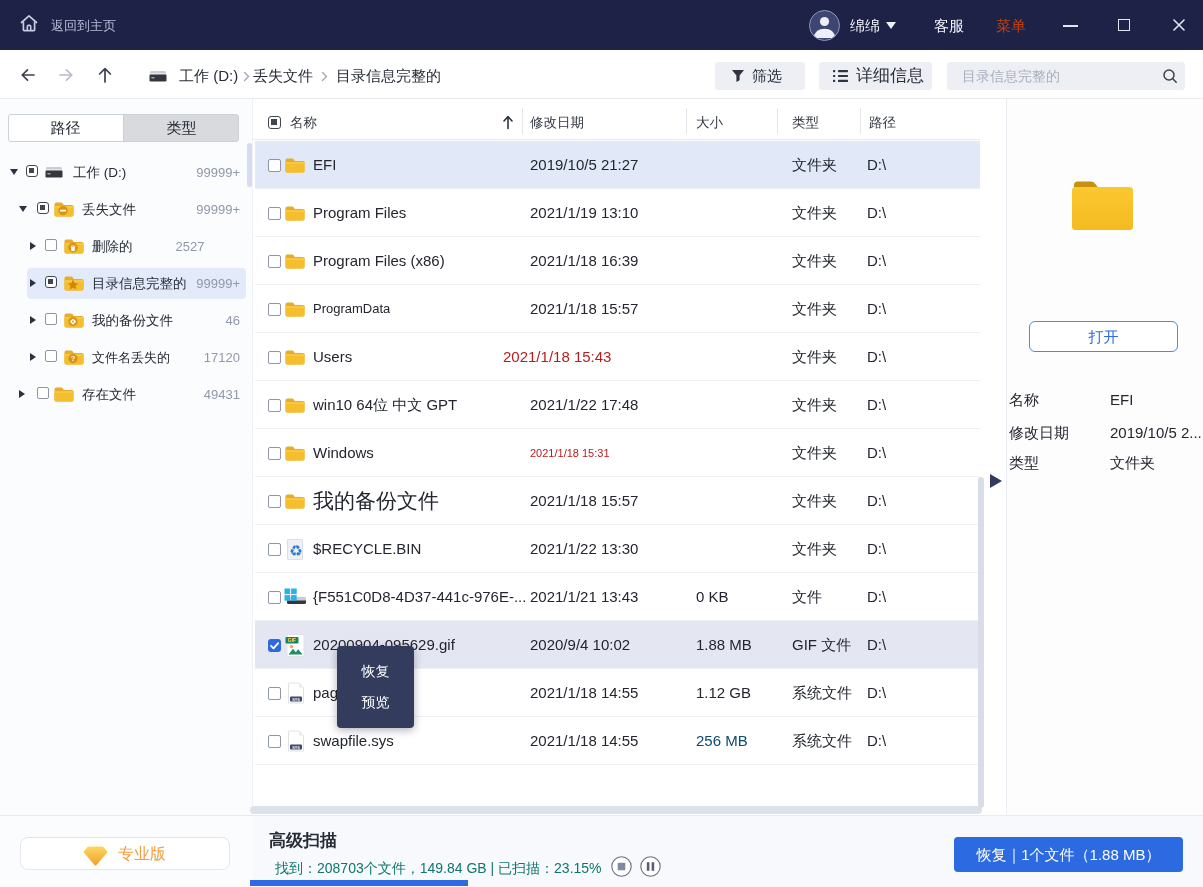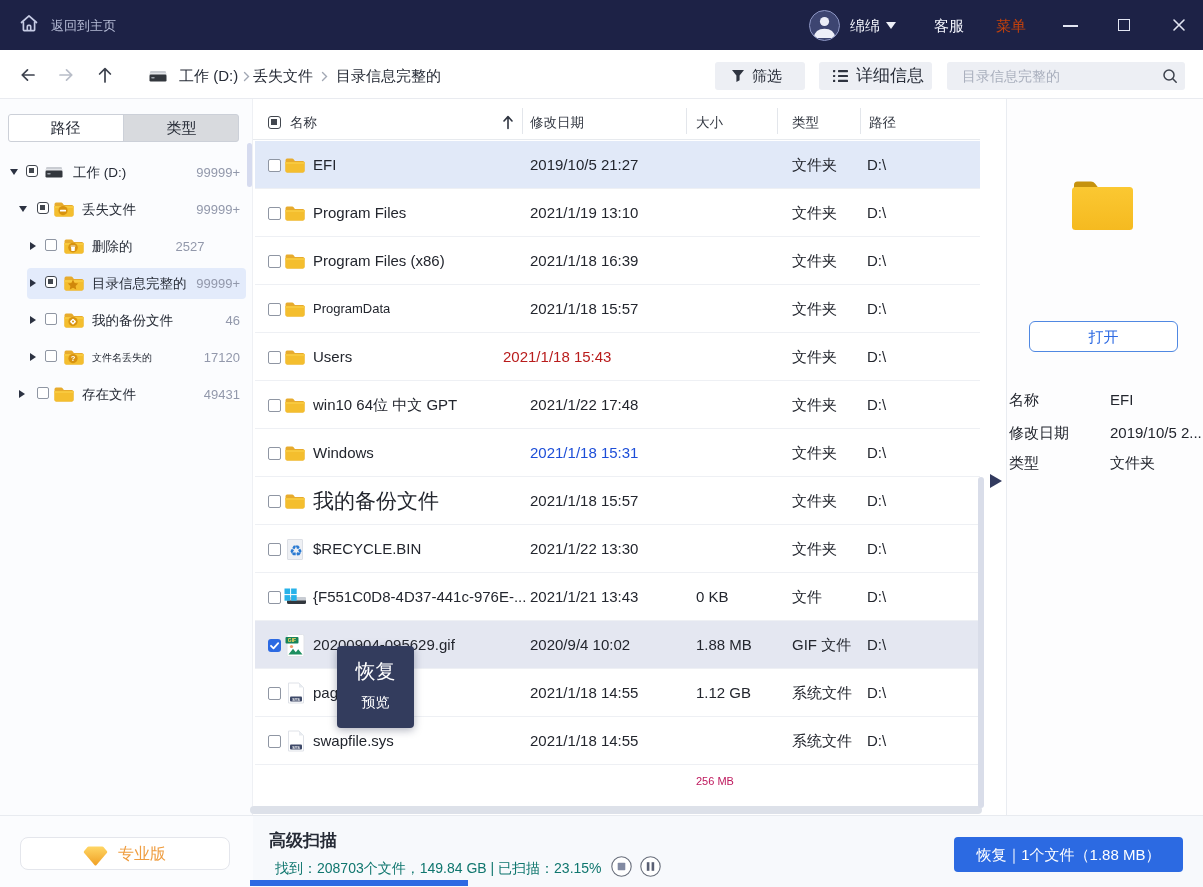--- a/index.html
+++ b/index.html
@@ -184,21 +184,21 @@
 <div class="ab" style="left:45px;top:350.0px;width:12px;height:12px;border:1.5px solid #8f96a3;border-radius:2px;background:#fff"></div>
 <div class="ab" style="left:64px;top:350.0px">
     <svg width="20" height="15" viewBox="0 0 20 15" style="display:block">
       <path d="M0.5 2.2 Q0.5 0.6 2.1 0.6 L7.2 0.6 Q8.1 0.6 8.6 1.3 L9.9 3 L17.9 3 Q19.5 3 19.5 4.6 L19.5 12.8 Q19.5 14.4 17.9 14.4 L2.1 14.4 Q0.5 14.4 0.5 12.8 Z" fill="#e7ab2d"></path>
       <path d="M0.5 4.1 L19.5 4.1 L19.5 12.8 Q19.5 14.4 17.9 14.4 L2.1 14.4 Q0.5 14.4 0.5 12.8 Z" fill="#f4be2e"></path>
       <path d="M0.5 4.1 L19.5 4.1 L19.5 6 L0.5 6 Z" fill="#f8c93f"></path>
       <circle cx="9" cy="8.6" r="4.6" fill="#d89310"></circle>
       <text x="9" y="11.3" font-size="7.5" font-weight="bold" fill="#fff" text-anchor="middle" font-family="Liberation Sans">?</text>
     </svg>
   </div>
-<div class="ab txt" style="left:92px;top:347.5px;font-size:10px;color:#262b36">文件名丢失的</div>
+<div class="ab txt" style="left:92px;top:347.5px;font-size:13px;color:#262b36">文件名丢失的</div>
 <div class="ab txt" style="left:140px;top:347.5px;width:100px;text-align:right;font-size:13px;color:#9298ab">17120</div>
 <div class="ab" style="left:19px;top:390.0px;width:0;height:0;border-top:4.5px solid transparent;border-bottom:4.5px solid transparent;border-left:6px solid #2c3242"></div>
 <div class="ab" style="left:37px;top:387.0px;width:12px;height:12px;border:1.5px solid #8f96a3;border-radius:2px;background:#fff"></div>
 <div class="ab" style="left:54px;top:387.0px">
     <svg width="20" height="15" viewBox="0 0 20 15" style="display:block">
       <path d="M0.5 2.2 Q0.5 0.6 2.1 0.6 L7.2 0.6 Q8.1 0.6 8.6 1.3 L9.9 3 L17.9 3 Q19.5 3 19.5 4.6 L19.5 12.8 Q19.5 14.4 17.9 14.4 L2.1 14.4 Q0.5 14.4 0.5 12.8 Z" fill="#e7ab2d"></path>
       <path d="M0.5 4.1 L19.5 4.1 L19.5 12.8 Q19.5 14.4 17.9 14.4 L2.1 14.4 Q0.5 14.4 0.5 12.8 Z" fill="#f4be2e"></path>
       <path d="M0.5 4.1 L19.5 4.1 L19.5 6 L0.5 6 Z" fill="#f8c93f"></path>
     </svg>
   </div>
@@ -305,21 +305,21 @@
 <div class="ab" style="left:255px;top:476px;width:725px;height:1px;background:#eef0f4"></div>
 <div class="ab" style="left:268px;top:446.5px;width:13px;height:13px;border:1.5px solid #8f96a3;border-radius:2px;background:#fff"></div>
 <div class="ab" style="left:285px;top:445.5px">
     <svg width="20" height="15" viewBox="0 0 20 15" style="display:block">
       <path d="M0.5 2.2 Q0.5 0.6 2.1 0.6 L7.2 0.6 Q8.1 0.6 8.6 1.3 L9.9 3 L17.9 3 Q19.5 3 19.5 4.6 L19.5 12.8 Q19.5 14.4 17.9 14.4 L2.1 14.4 Q0.5 14.4 0.5 12.8 Z" fill="#e7ab2d"></path>
       <path d="M0.5 4.1 L19.5 4.1 L19.5 12.8 Q19.5 14.4 17.9 14.4 L2.1 14.4 Q0.5 14.4 0.5 12.8 Z" fill="#f4be2e"></path>
       <path d="M0.5 4.1 L19.5 4.1 L19.5 6 L0.5 6 Z" fill="#f8c93f"></path>
     </svg>
   </div>
 <div class="ab txt" style="left:313px;top:443.0px;font-size:15px;color:#23262e;max-width:216px;overflow:hidden">Windows</div>
-<div class="ab txt" style="left:530px;top:443.0px;font-size:15px;color:#1d4ed8">2021/1/18 15:31</div>
+<div class="ab txt" style="left:530px;top:443.0px;font-size:11px;color:#b91c1c">2021/1/18 15:31</div>
 <div class="ab txt" style="left:792px;top:443.0px;font-size:15px;color:#23262e">文件夹</div>
 <div class="ab txt" style="left:867px;top:443.0px;font-size:15px;color:#23262e">D:\</div>
 <div class="ab" style="left:255px;top:524px;width:725px;height:1px;background:#eef0f4"></div>
 <div class="ab" style="left:268px;top:494.5px;width:13px;height:13px;border:1.5px solid #8f96a3;border-radius:2px;background:#fff"></div>
 <div class="ab" style="left:285px;top:493.5px">
     <svg width="20" height="15" viewBox="0 0 20 15" style="display:block">
       <path d="M0.5 2.2 Q0.5 0.6 2.1 0.6 L7.2 0.6 Q8.1 0.6 8.6 1.3 L9.9 3 L17.9 3 Q19.5 3 19.5 4.6 L19.5 12.8 Q19.5 14.4 17.9 14.4 L2.1 14.4 Q0.5 14.4 0.5 12.8 Z" fill="#e7ab2d"></path>
       <path d="M0.5 4.1 L19.5 4.1 L19.5 12.8 Q19.5 14.4 17.9 14.4 L2.1 14.4 Q0.5 14.4 0.5 12.8 Z" fill="#f4be2e"></path>
       <path d="M0.5 4.1 L19.5 4.1 L19.5 6 L0.5 6 Z" fill="#f8c93f"></path>
     </svg>
@@ -397,28 +397,28 @@
 <div class="ab" style="left:287px;top:730.0px">
     <svg width="18" height="22" viewBox="0 0 18 22">
       <path d="M1.5 1 H12 L16.5 5.5 V21 H1.5 Z" fill="#fff" stroke="#dfe2e8"></path>
       <path d="M12 1 V5.5 H16.5 Z" fill="#e8ebf0"></path>
       <rect x="3" y="14.5" width="12" height="5" rx="1" fill="#3e4968"></rect>
       <text x="9" y="18.6" font-size="3.8" font-weight="bold" fill="#fff" text-anchor="middle" font-family="Liberation Sans">SYS</text>
     </svg>
   </div>
 <div class="ab txt" style="left:313px;top:731.0px;font-size:15px;color:#23262e;max-width:216px;overflow:hidden">swapfile.sys</div>
 <div class="ab txt" style="left:530px;top:731.0px;font-size:15px;color:#23262e">2021/1/18 14:55</div>
-<div class="ab txt" style="left:696px;top:771px;font-size:11px;color:#be185d">256 MB</div>
+<div class="ab txt" style="left:696px;top:731.0px;font-size:15px;color:#0c4a6e">256 MB</div>
 <div class="ab txt" style="left:792px;top:731.0px;font-size:15px;color:#23262e">系统文件</div>
 <div class="ab txt" style="left:867px;top:731.0px;font-size:15px;color:#23262e">D:\</div>
 <div class="ab" style="left:250px;top:806px;width:732px;height:8px;background:#dde1e9;border-radius:4px"></div>
 <div class="ab" style="left:978px;top:477px;width:6px;height:331px;background:#d9dde9;border-radius:3px"></div>
 <div class="ab" style="left:990px;top:474px;width:0;height:0;border-top:7px solid transparent;border-bottom:7px solid transparent;border-left:12px solid #323a5e"></div>
 <div class="ab" style="left:337px;top:646px;width:77px;height:82px;background:#333c5d;border-radius:4px;box-shadow:0 2px 8px rgba(20,25,60,0.35)">
-<div style="position:absolute;left:0;top:15px;width:77px;height:20px;line-height:20px;text-align:center;font-size:20px;color:#fff">恢复</div>
+<div style="position:absolute;left:0;top:15px;width:77px;height:20px;line-height:20px;text-align:center;font-size:14px;color:#fff">恢复</div>
 <div style="position:absolute;left:0;top:46px;width:77px;height:20px;line-height:20px;text-align:center;font-size:14px;color:#fff">预览</div>
 </div>
 <div class="ab" style="left:1006px;top:99px;width:197px;height:716px;background:#fdfdfe;border-left:1px solid #e9ecf1"></div>
 <div class="ab" style="left:1072px;top:179px">
     <svg width="61" height="52" viewBox="0 0 61 52">
 <defs>
         <linearGradient id="fg" x1="0" y1="0" x2="0" y2="1">
 <stop offset="0" stop-color="#fbc832"></stop>
           <stop offset="1" stop-color="#f5ba20"></stop>
         </linearGradient>

